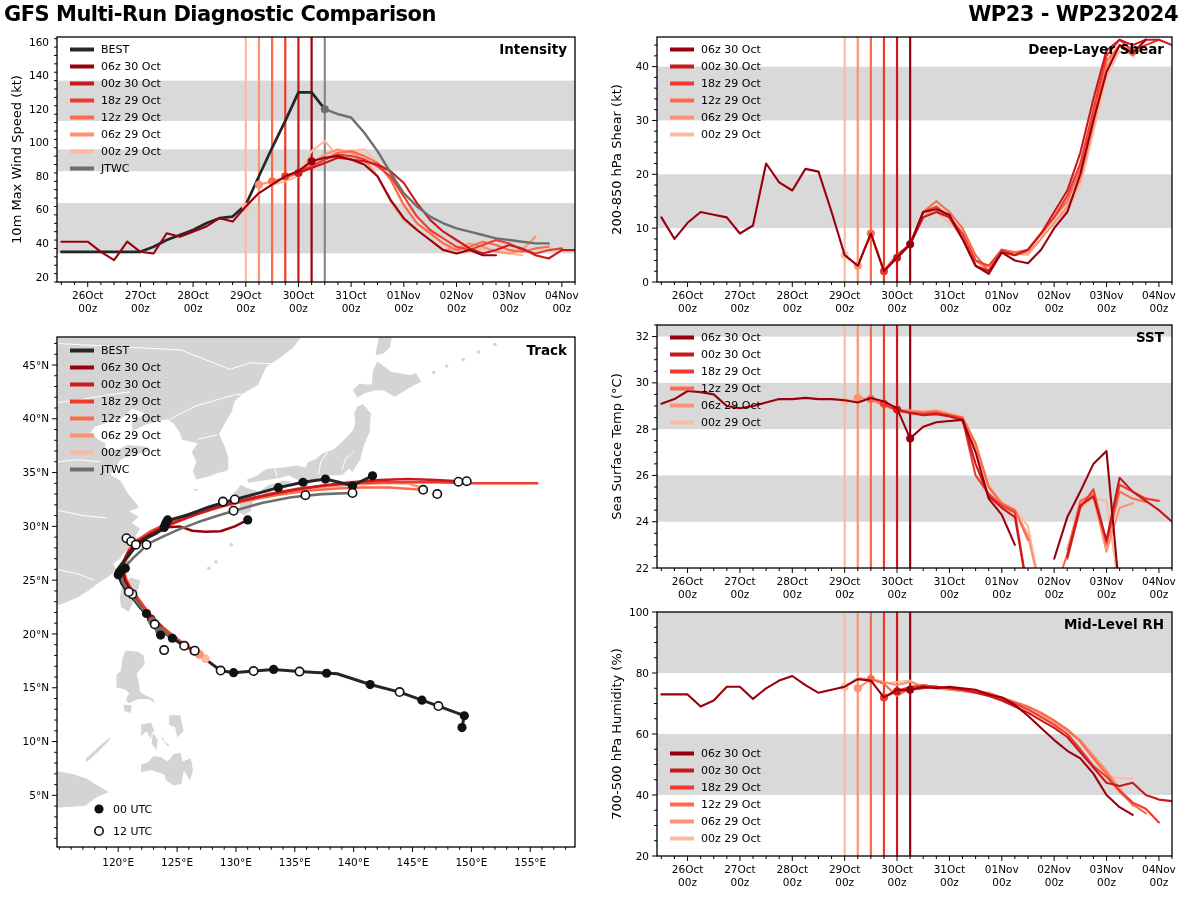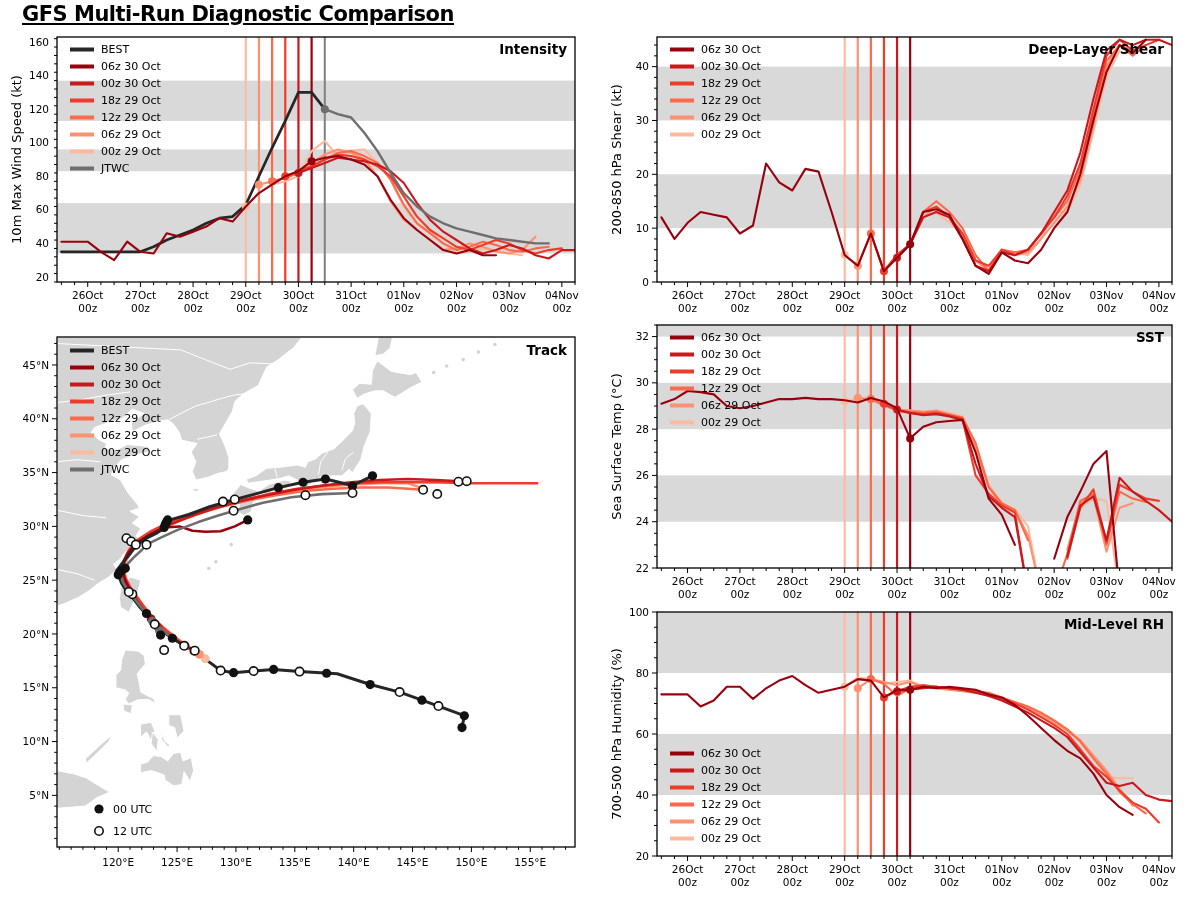--- a/index.html
+++ b/index.html
@@ -1,28 +1,29 @@
 <!DOCTYPE html>
 <html><head>
 <meta charset="utf-8">
 <style>
   html,body{margin:0;padding:0;background:#fff;}
   #page{position:relative;width:1200px;height:900px;background:#fff;overflow:hidden;
         font-family:"DejaVu Sans","Liberation Sans",sans-serif;}
   .hdr{position:absolute;top:2px;font-weight:bold;font-size:21px;color:#000;letter-spacing:-0.5px;}
-  #hdr-title{left:22px;text-decoration:underline;}
+  #hdr-title{left:4px;}
   #hdr-storm{right:22px;}
   #fig{position:absolute;left:0;top:0;}
   #footer-logos{position:absolute;left:4px;top:852px;width:170px;height:46px;}
 </style>
 </head>
 <body>
 
 <div id="page">
   <div class="hdr" id="hdr-title">GFS Multi-Run Diagnostic Comparison</div>
+  <div class="hdr" id="hdr-storm">WP23 - WP232024</div>
   <svg id="fig" width="1200" height="900" viewBox="0 0 1200 900" xmlns="http://www.w3.org/2000/svg">
       <g>
         <rect x="57" y="203.13013698630135" width="518" height="50.342465753424676" fill="#d9d9d9"></rect>
         <rect x="57" y="149.43150684931504" width="518" height="21.815068493150704" fill="#d9d9d9"></rect>
         <rect x="57" y="80.63013698630138" width="518" height="40.27397260273972" fill="#d9d9d9"></rect>
         <clipPath id="cp-intensity">
           <rect x="57" y="37" width="518" height="245"></rect>
         </clipPath>
         <g clip-path="url(#cp-intensity)">
           <line x1="245.76271186440675" x2="245.76271186440675" y1="37" y2="282" stroke="#fcbba1" stroke-width="2.2"></line>

